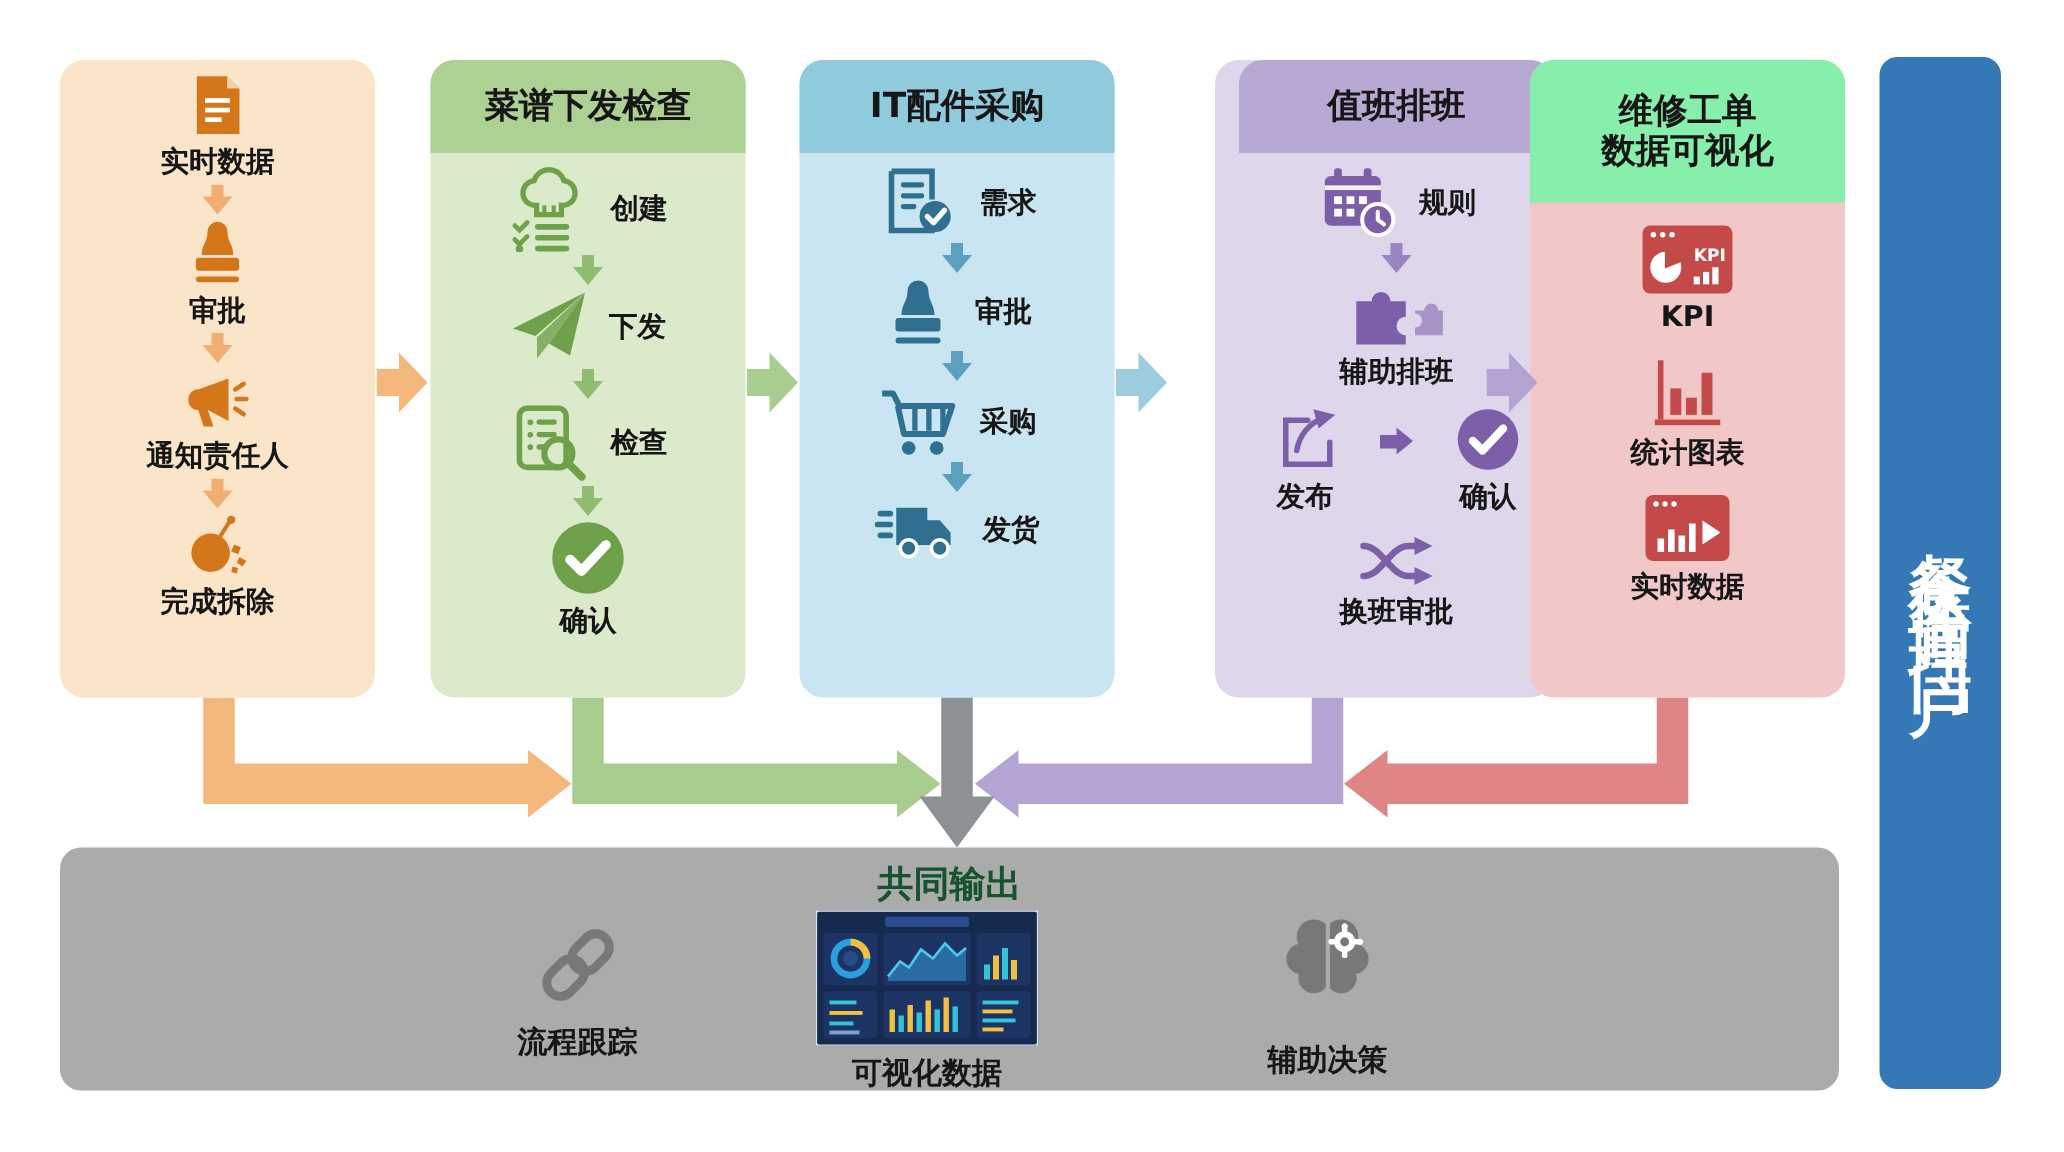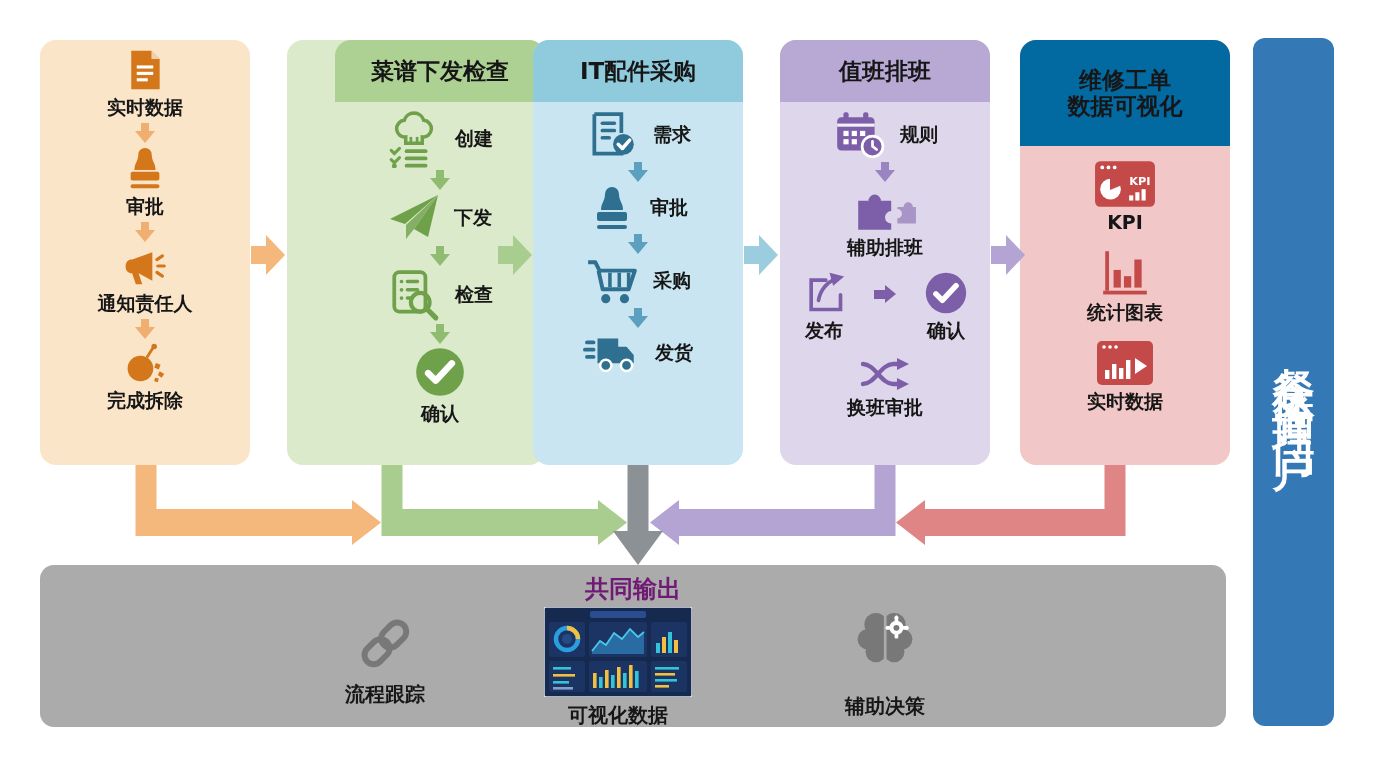--- a/index.html
+++ b/index.html
@@ -7,43 +7,43 @@
   .canvas{position:relative;width:1376px;height:768px;background:#fff;overflow:hidden;}
   svg{display:block;}
   .connectors{position:absolute;left:0;top:0;pointer-events:none;}
 
   
   .col{position:absolute;top:40px;width:210px;height:425px;border-radius:16px;}
   .col-head{height:62px;border-radius:16px 16px 0 0;display:flex;align-items:center;justify-content:center;
             font-weight:700;font-size:23px;line-height:1.15;text-align:center;white-space:pre-line;color:#161616;}
   .col-body{display:flex;flex-direction:column;align-items:center;box-sizing:border-box;padding:8px 6px 6px;}
   .c1{left:40px;background:#FAE5C9;}   .c1 .col-head{background:#F6BE86;}
-  .c2{left:287px;background:#DBEACB;padding-left:48px;}  .c2 .col-head{background:#ADD093;}
+  .c2{left:287px;background:#DBEACB;}  .c2 .col-head{background:#ADD093;}
   .c3{left:533px;background:#C9E5F1;}  .c3 .col-head{background:#90CADD;}
-  .c4{left:780px;background:#DED6EA;}  .c4 .col-head{background:#B7A8D4;}
-  .c5{left:1020px;background:#F2C7C7;} .c5 .col-head{background:#0369a1;height:106px;}
+  .c4{left:810px;background:#DED6EA;padding-left:16px;}  .c4 .col-head{background:#B7A8D4;}
+  .c5{left:1020px;background:#F2C7C7;} .c5 .col-head{background:#86efac;height:95px;}
   .c1 .ic{color:#D4761A;} .c2 .ic{color:#6FA04A;} .c3 .ic{color:#2F6F90;}
   .c4 .ic{color:#7D5FA9;} .c5 .ic{color:#C44A4A;}
   .c1 .darr{color:#F0AE70;} .c2 .darr{color:#90BC72;} .c3 .darr{color:#5C9FBF;} .c4 .darr{color:#9B84C2;}
 
   .stack{display:flex;flex-direction:column;align-items:center;gap:3px;}
   .step-row{display:flex;align-items:center;gap:14px;}
   .lbl{font-size:19px;font-weight:600;color:#161616;white-space:nowrap;}
   .darr{margin:2px 0;color:#999;}
   .pair{display:flex;align-items:flex-start;gap:28px;}
   .pair .smallright{margin-top:14px;color:#7D5FA9;}
 
   
   .chev{position:absolute;top:233px;width:34px;height:44px;}
   .chev1{left:251px;color:#F4B77C;} .chev2{left:498px;color:#A8CD8F;}
   .chev3{left:744px;color:#9BCDDE;} .chev4{left:991px;color:#B4A4D3;}
 
   
   .output{position:absolute;left:40px;top:565px;width:1186px;height:162px;border-radius:14px;background:#ABABAB;}
-  .out-title{position:absolute;left:0;right:0;top:8px;text-align:center;font-size:24px;font-weight:700;color:#701a75;}
+  .out-title{position:absolute;left:0;right:0;top:8px;text-align:center;font-size:24px;font-weight:700;color:#14532d;}
   .out-item{position:absolute;display:flex;flex-direction:column;align-items:center;gap:8px;width:200px;color:#787878;}
   .out-item .lbl{font-size:20px;}
   .oi1{left:245px;top:48px;} .oi2{left:478px;top:42px;gap:5px;} .oi3{left:745px;top:40px;gap:24px;}
 
   
   .portal{position:absolute;left:1253px;top:38px;width:81px;height:688px;border-radius:12px;background:#3478B6;
           display:flex;align-items:center;justify-content:center;}
   .portal-text{writing-mode:vertical-rl;text-orientation:upright;color:#fff;font-size:42px;font-weight:700;
                letter-spacing:16px;line-height:1;}
 </style>

